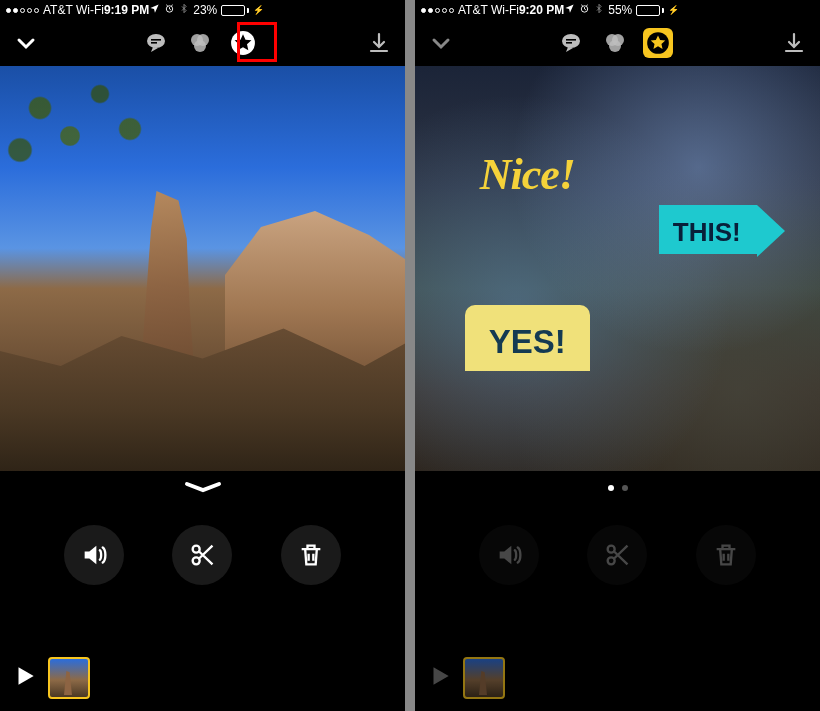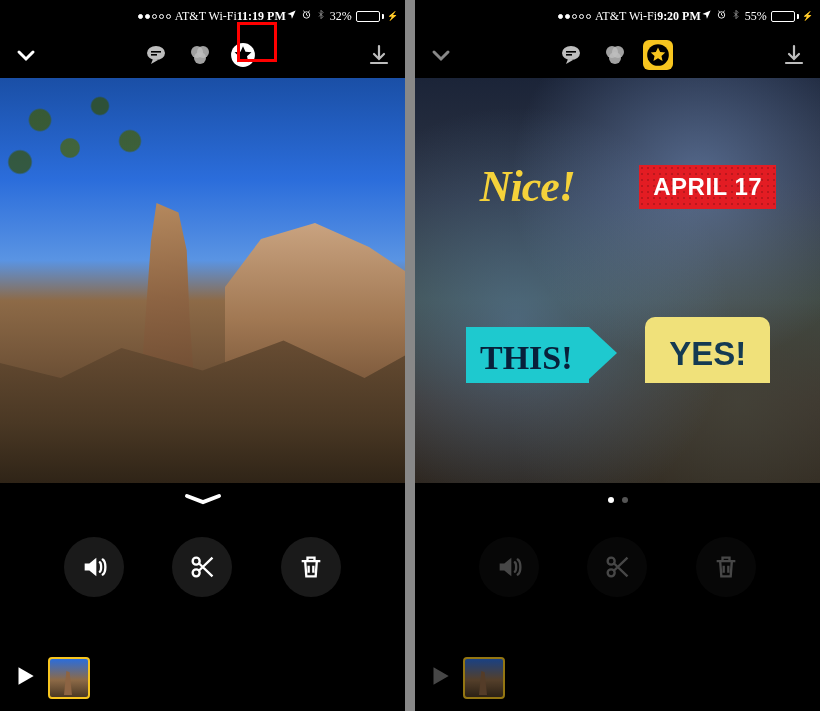--- a/index.html
+++ b/index.html
@@ -14,25 +14,24 @@
     height: 711px;
     background: #000;
     position: relative;
     overflow: hidden;
   }
   
   .status-bar {
     height: 20px;
     display: flex;
     align-items: center;
-    justify-content: flex-end;
+    justify-content: flex-start;
     color: #fff;
     font-size: 12px;
-    padding: 16px 6px;
-    font-family: Liberation Serif, serif;
+    padding: 4px 6px;
   }
   .status-left, .status-right { display: flex; align-items: center; gap: 4px; }
   .signal-dots { display: flex; gap: 2px; align-items: center; }
   .signal-dot { width: 5px; height: 5px; border-radius: 50%; border: 1px solid #fff; }
   .signal-dot.filled { background: #fff; }
   .status-time { font-weight: 600; }
   .battery-wrap { display: flex; align-items: center; gap: 2px; }
   .battery-body {
     width: 24px; height: 11px; border: 1px solid #fff; border-radius: 2px;
     position: relative; padding: 1px;
@@ -143,22 +142,22 @@
   }
   .st-wow {
     font-family: Arial Black, Arial, sans-serif;
     font-size: 40px; font-weight: 900;
     color: #f7c51f;
     text-shadow: 4px 4px 0 #c6317a;
     letter-spacing: 1px;
   }
   .st-this {
     position: relative;
-    font-family: Liberation Serif, serif;
-    font-size: 34px; font-weight: 900;
+    font-family: Liberation Sans, sans-serif;
+    font-size: 26px; font-weight: 900;
     color: #08203a;
     background: #1ec9cf;
     padding: 12px 16px 6px 14px;
     align-self: end;
     margin-bottom: -28px;
   }
   .st-this::after {
     content: "";
     position: absolute; right: -28px; top: 0;
     width: 0; height: 0;
@@ -231,40 +230,40 @@
     <div class="status-left">
       <span class="signal-dots">
         <span class="signal-dot filled"></span>
           <span class="signal-dot filled"></span>
         <span class="signal-dot"></span>
           <span class="signal-dot"></span>
           <span class="signal-dot"></span>
       </span>
       <span>AT&amp;T Wi-Fi</span>
     </div>
-    <span class="status-time">11:19 PM</span>
+    <span class="status-time">9:19 PM</span>
     <div class="status-right">
       <span>
         <svg viewBox="0 0 24 24" width="11" height="11" fill="#fff">
             <path d="M3 11l18-8-8 18-2-8z"></path>
           </svg>
       </span>
       <span>
         <svg viewBox="0 0 24 24" width="11" height="11" fill="#fff">
             <circle cx="12" cy="13" r="7" fill="none" stroke="#fff" stroke-width="2"></circle>
             <path d="M12 9v4l3 2" stroke="#fff" stroke-width="2" fill="none"></path>
             <path d="M5 4l3 2M19 4l-3 2" stroke="#fff" stroke-width="2"></path>
           </svg>
       </span>
       <span>
         <svg viewBox="0 0 24 24" width="10" height="11" fill="none" stroke="#999" stroke-width="2">
             <path d="M7 7l10 10-5 5V2l5 5L7 17"></path>
           </svg>
       </span>
-      <span>32%</span>
+      <span>23%</span>
       <span class="battery-wrap">
         <span class="battery-body"><span class="battery-fill" style="width:89%"></span></span>
         <span class="battery-tip"></span>
       </span>
       <span class="plug">⚡</span>
     </div>
   </div>
 
   <div class="top-toolbar">
     <div class="tool-left icon-btn">
@@ -427,23 +426,20 @@
         </svg>
     </div>
   </div>
 
   <div class="preview blurred">
     <div class="sticker-grid">
       <div class="sticker">
         <span class="st-nice">Nice!</span>
       </div>
       <div class="sticker">
-        <span class="st-april">APRIL 17</span>
-      </div>
-      <div class="sticker">
         <span class="st-this">THIS!</span>
       </div>
       <div class="sticker">
         <span class="st-yes">YES!</span>
       </div>
     </div>
   </div>
 
   <div class="page-dots">
     <span class="pg-dot active"></span>

